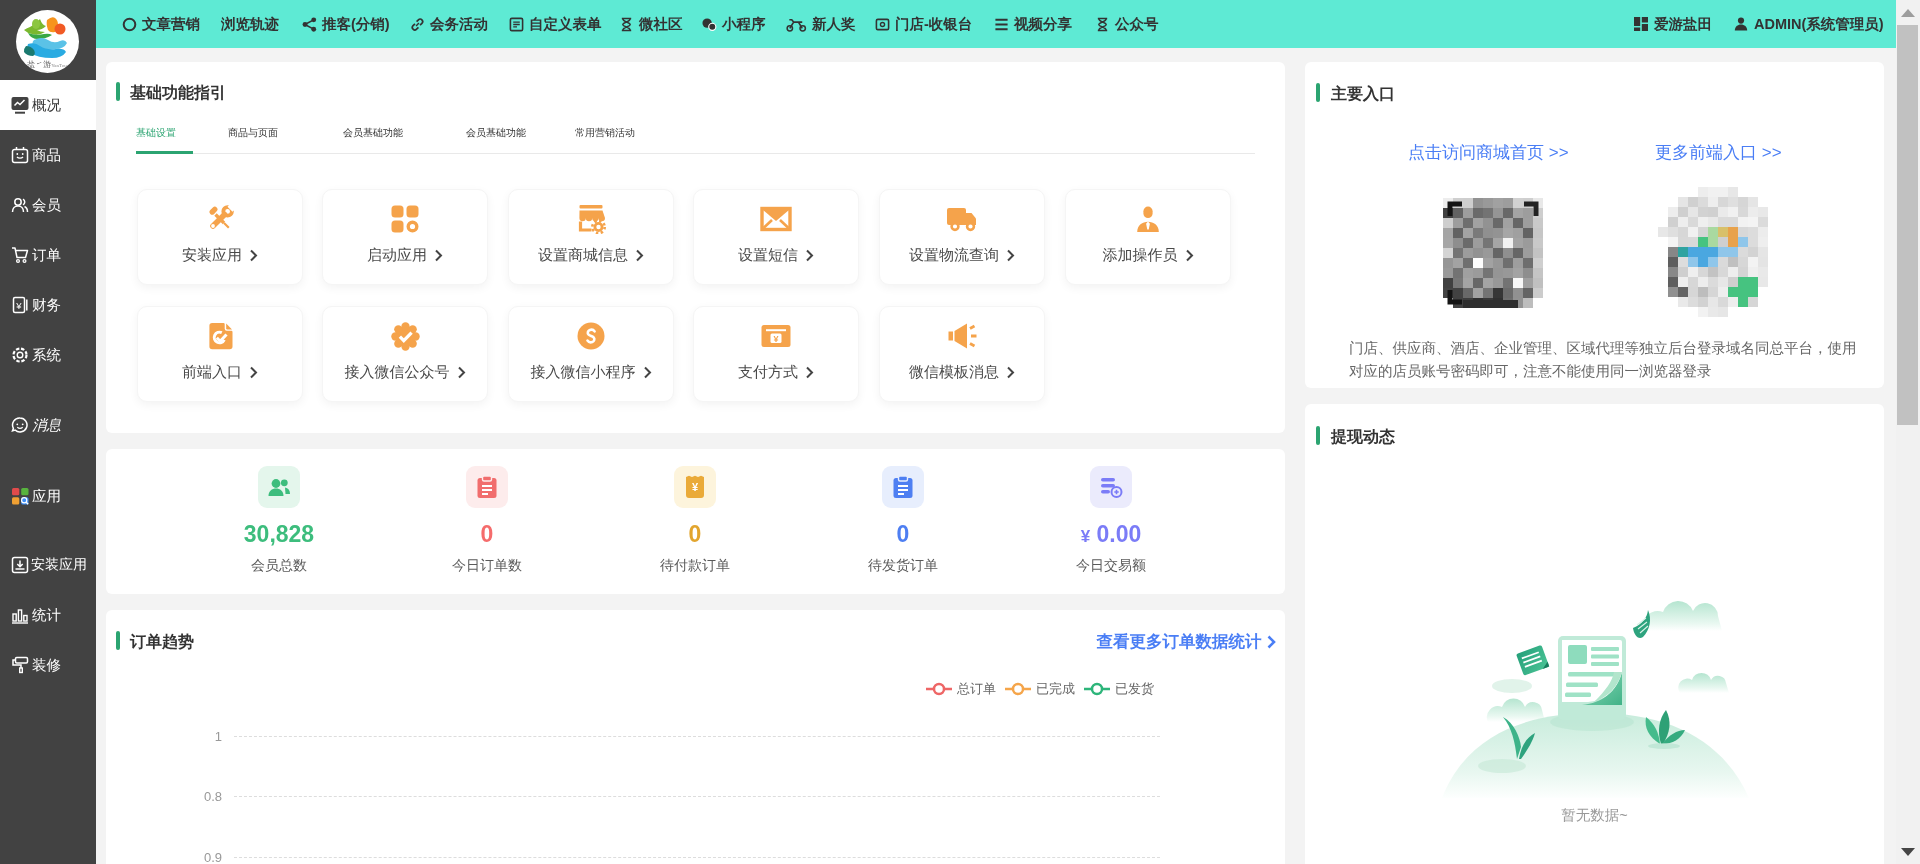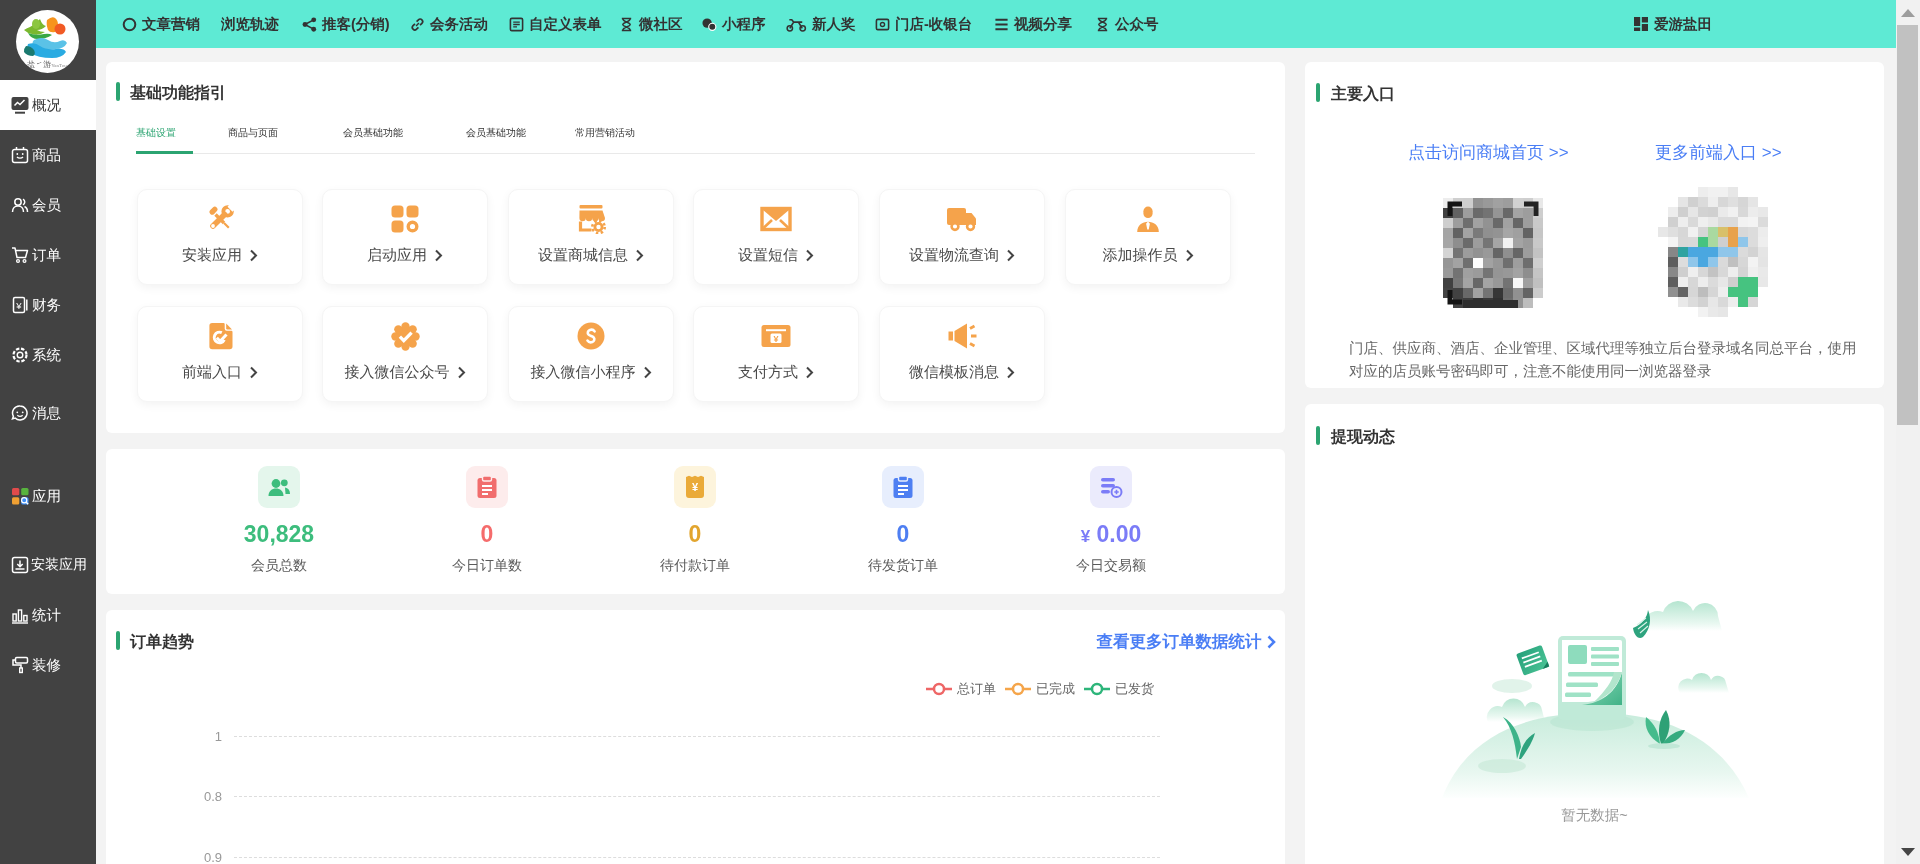--- a/index.html
+++ b/index.html
@@ -108,21 +108,21 @@
         </svg></span>
       <span class="tx">财务</span>
     </div>
   <div class="snav" style="top:330px;">
       <span class="ic"><svg width="18" height="18" viewBox="0 0 18 18">
           <circle cx="9" cy="9" r="2.8" fill="none" stroke="#fff" stroke-width="1.4"></circle>
           <circle cx="9" cy="9" r="6.5" fill="none" stroke="#fff" stroke-width="2.2" stroke-dasharray="3.4 1.75"></circle>
         </svg></span>
       <span class="tx">系统</span>
     </div>
-  <div class="snav" style="top:388px;">
+  <div class="snav" style="top:400px;font-style:italic;">
       <span class="ic"><svg width="18" height="18" viewBox="0 0 18 18">
           <path d="M9 2 a7 7 0 1 1 -4.9 12 l-2.6 .9 .9-2.6 A7 7 0 0 1 9 2z" fill="none" stroke="#fff" stroke-width="1.5"></path>
           <circle cx="6.3" cy="8.3" r="0.9" fill="#fff"></circle>
           <circle cx="11.7" cy="8.3" r="0.9" fill="#fff"></circle>
           <path d="M6.3 11.2 c1.5 1.3 3.9 1.3 5.4 0" fill="none" stroke="#fff" stroke-width="1.2"></path>
         </svg></span>
       <span class="tx">消息</span>
     </div>
   <div class="snav" style="top:471px;padding-left:31px;">
       <span class="ic"><svg width="19" height="19" viewBox="0 0 19 19">
@@ -203,20 +203,24 @@
       </svg>视频分享</div>
   <div class="tnav" style="left:999px;"><svg width="15" height="15" viewBox="0 0 16 16">
         <path d="M3 1.5 h10 M3 14.5 h10 M4 1.5 c0 4 8 4 8 6.5 c0 2.5 -8 2.5 -8 6.5 M12 1.5 c0 4 -8 4 -8 6.5 c0 2.5 8 2.5 8 6.5" fill="none" stroke="#333" stroke-width="1.6"></path>
       </svg>公众号</div>
   <div class="tnav" style="left:1537px; font-weight:700;"><svg width="16" height="16" viewBox="0 0 16 16">
         <rect x="1" y="1" width="6.2" height="9" fill="#333"></rect>
         <rect x="8.8" y="1" width="6.2" height="5.5" fill="#333"></rect>
         <rect x="1" y="11.5" width="6.2" height="3.5" fill="#333"></rect>
         <rect x="8.8" y="8" width="6.2" height="7" fill="#333"></rect>
       </svg>爱游盐田</div>
+  <div class="tnav" style="left:1637px; font-weight:700;"><svg width="16" height="16" viewBox="0 0 16 16">
+        <circle cx="8" cy="4.6" r="3.1" fill="#333"></circle>
+        <path d="M1.8 14.5 c0-3.8 2.8-6 6.2-6 s6.2 2.2 6.2 6 z" fill="#333"></path>
+      </svg>ADMIN(系统管理员)</div>
 </div>
 
 <div class="card" id="card-guide" style="left:106px; top:62px; width:1179px; height:371px;">
   <div class="cbar" style="left:10px; top:20px;"></div>
   <div class="ctitle" style="left:24px; top:21px;">基础功能指引</div>
   <div style="position:absolute; left:30px; top:91px; width:1119px; border-top:1px solid #e9e9e9;"></div>
   <div class="tab act" style="left:30px; top:64px;">基础设置</div>
   <div class="tab" style="left:122px; top:64px;">商品与页面</div>
   <div class="tab" style="left:237px; top:64px;">会员基础功能</div>
   <div class="tab" style="left:360px; top:64px;">会员基础功能</div>

